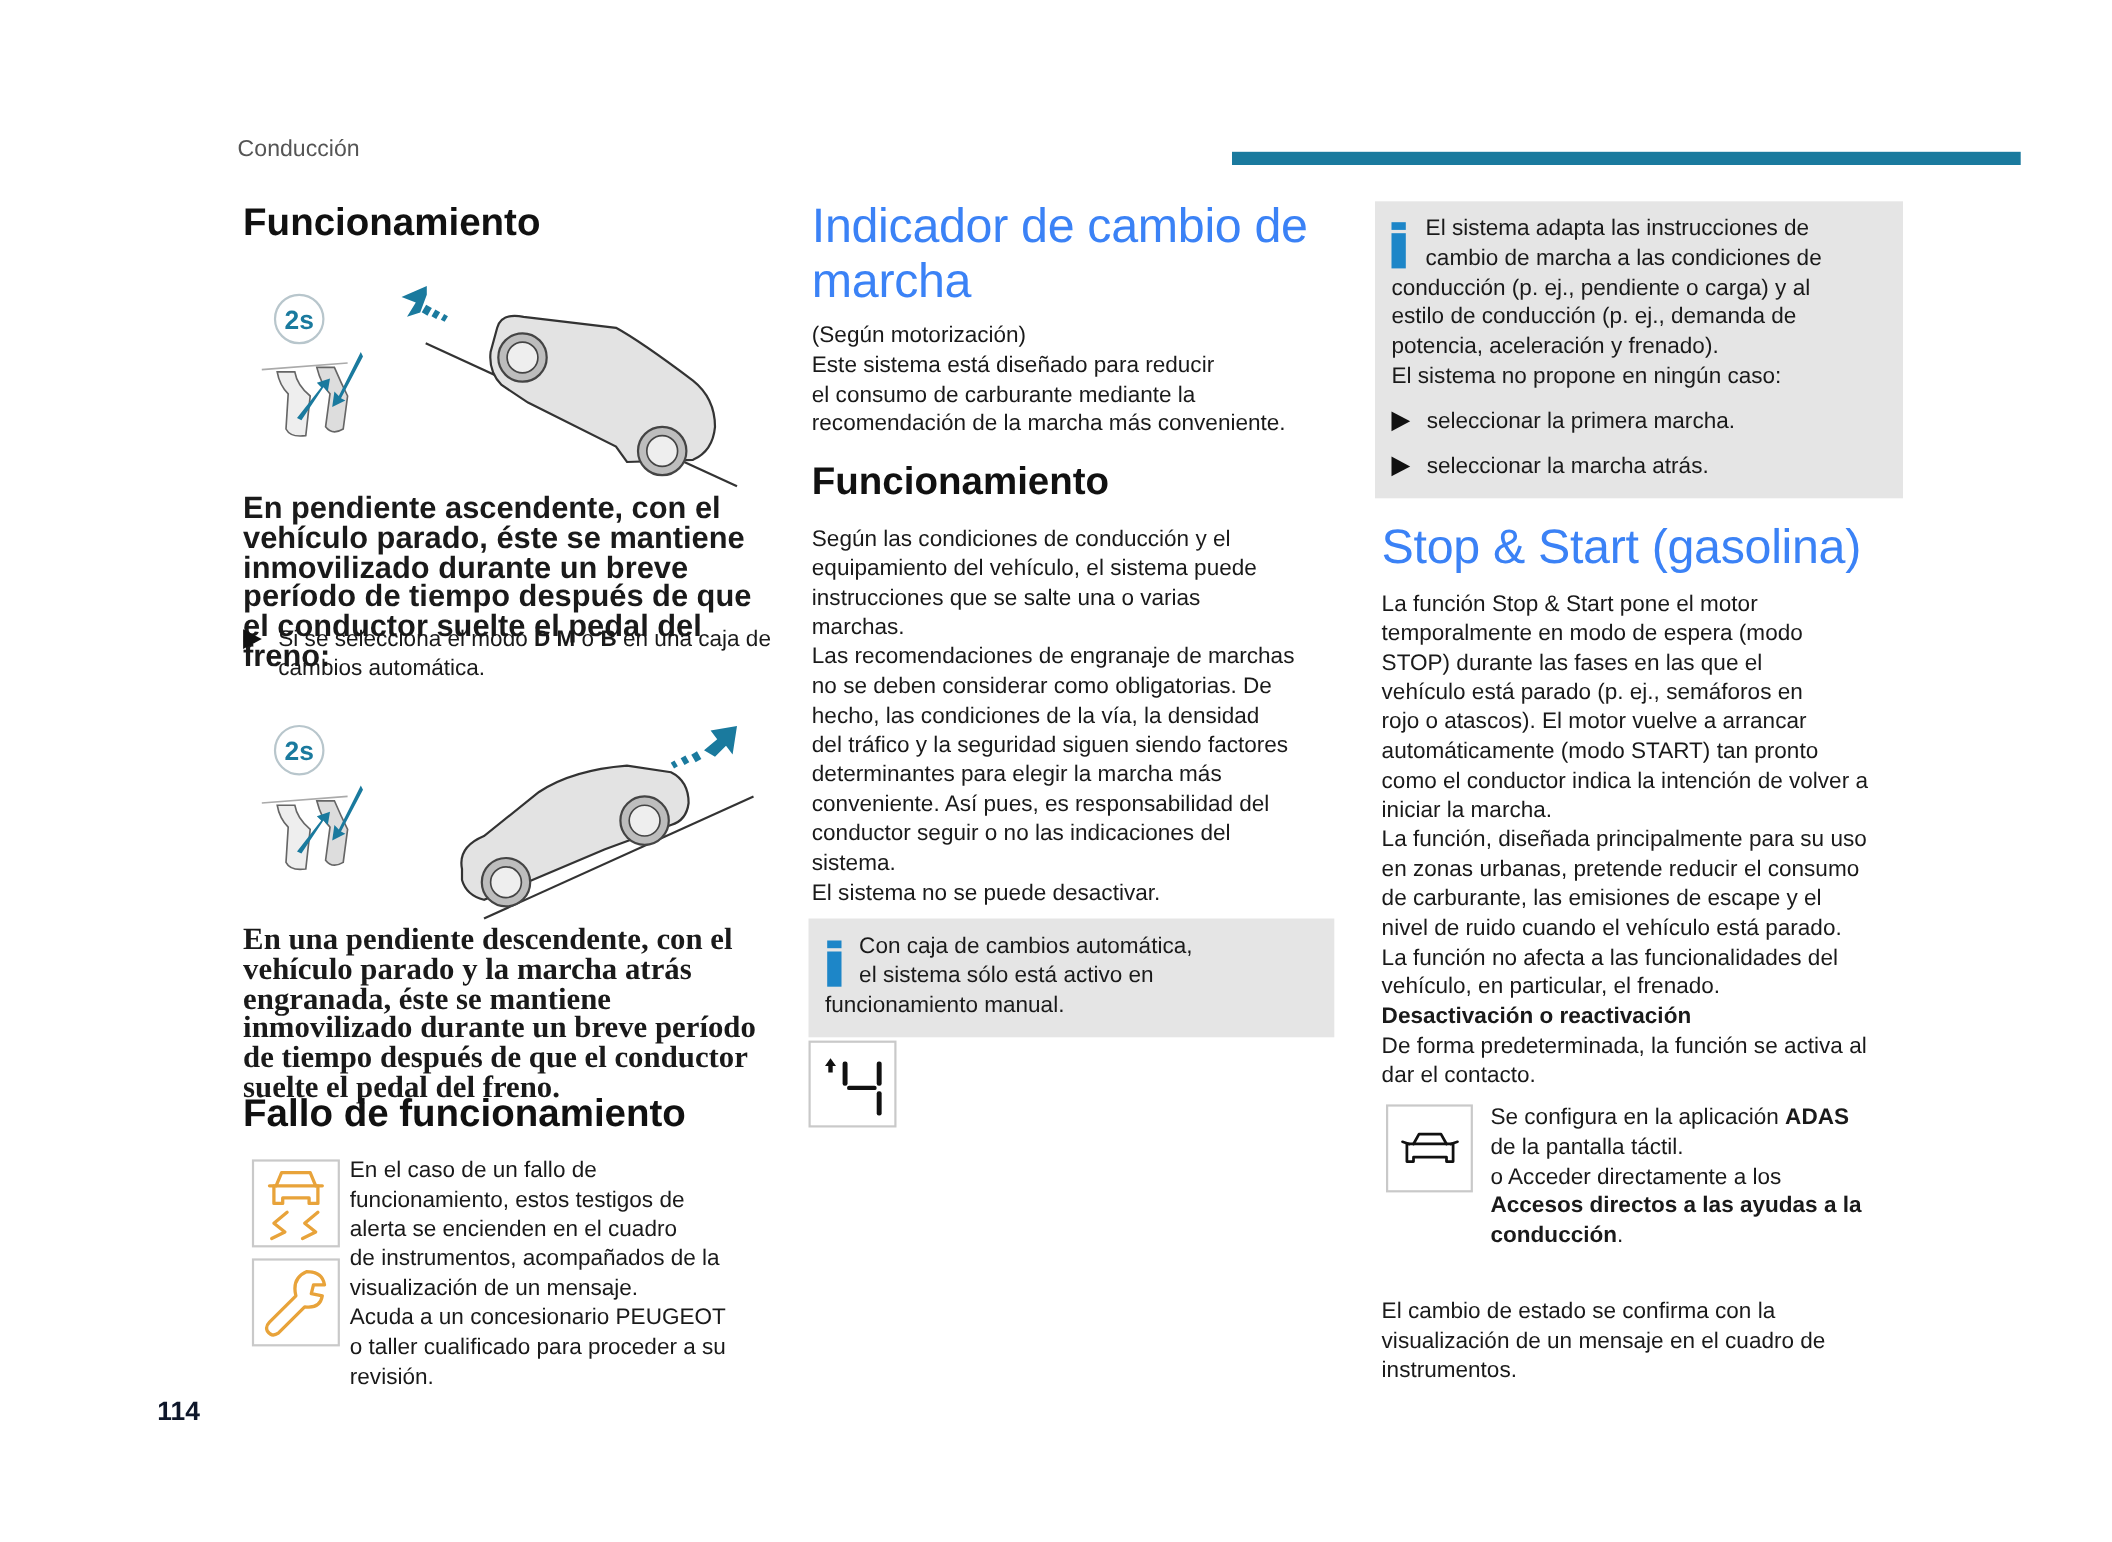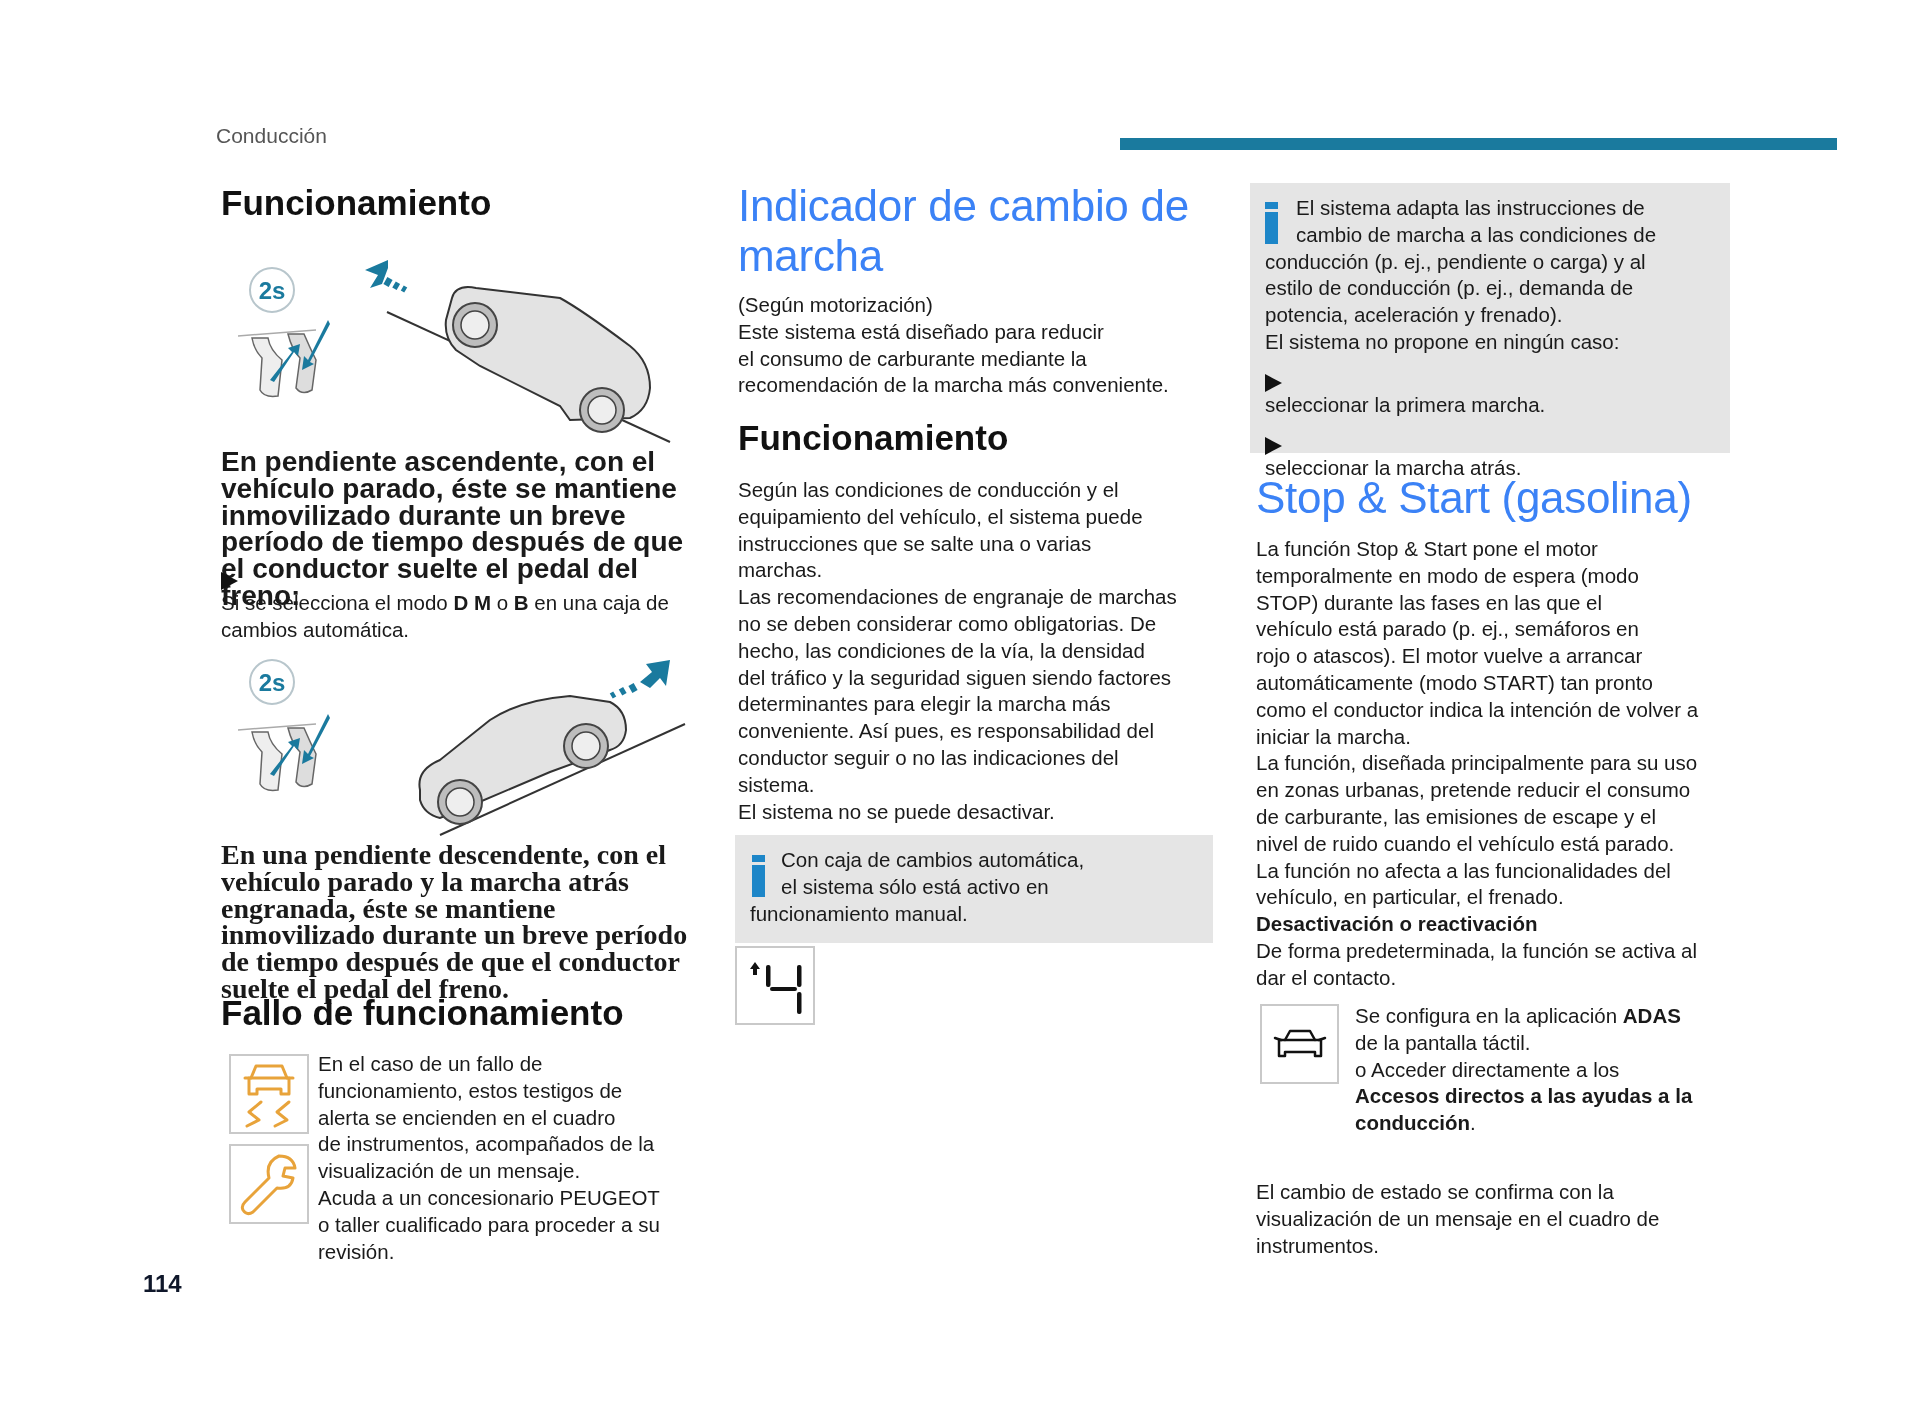--- a/index.html
+++ b/index.html
@@ -10,21 +10,21 @@
   .abs { position:absolute; }
   .running-head { left:216px; top:124px; font-size:21px; color:#555555; }
   .top-bar { left:1120px; top:138px; width:717px; height:12px; background:#1a7a9e; }
   .page-num { left:143px; top:1270px; font-size:24px; font-weight:bold; color:#0f172a; }
 
   .h2 { font-weight:bold; font-size:35px; color:#111; line-height:40px; margin:0; }
   .h1-gray { font-size:44px; color:#3b82f6; line-height:50px; margin:0; font-weight:normal; letter-spacing:-0.3px; }
   .body { font-size:20.5px; line-height:26.8px; color:#1a1a1a; }
   .body-bold { font-size:28px; line-height:26.8px; font-weight:bold; color:#1a1a1a; }
 
-  .bullet { display:flex; align-items:flex-start;flex-direction:column; }
+  .bullet { display:flex; align-items:flex-start; }
   .bullet .tri { width:0; height:0; border-top:9px solid transparent; border-bottom:9px solid transparent; border-left:17px solid #111; margin-top:4px; margin-right:15px; flex:none; }
 
   
   .col-left { left:221px; width:490px; }
   .illus { position:absolute; }
 
   
   .info-box { background:#e5e5e5; }
   .info-i { position:absolute; width:13px; }
   .info-i .dot { position:absolute; left:0; top:0; width:13px; height:7px; background:#1d86c8; }

